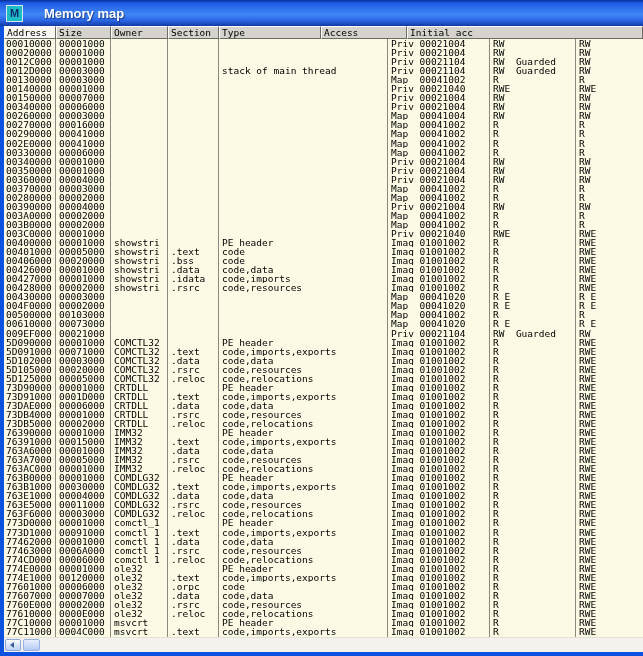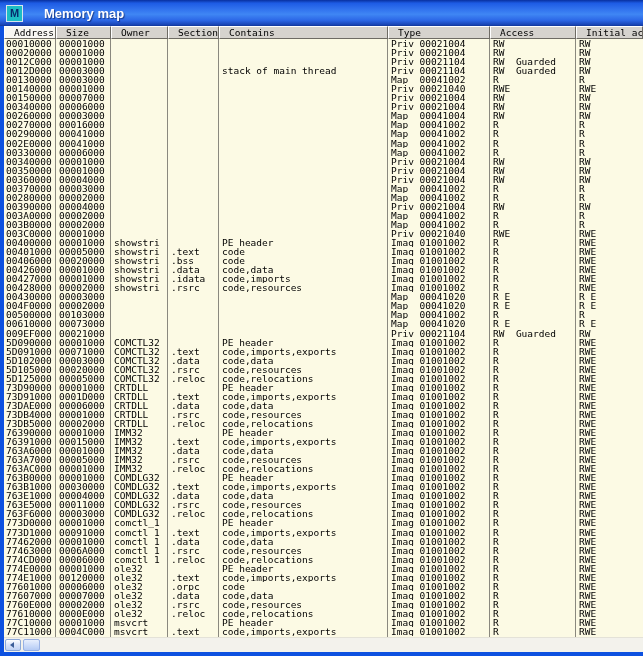--- a/index.html
+++ b/index.html
@@ -38,21 +38,21 @@
     display:flex; flex-direction:column;
   }
 
   
   .c0{width:52px;} .c1{width:55px;} .c2{width:57px;} .c3{width:51px;}
   .c4{width:169px;} .c5{width:102px;} .c6{width:86px;} .c7{flex:1 0 67px;}
 
   
   .header { display:flex; height:13px; flex:none; background:#D6D3CE; }
   .hcell {
-    box-sizing:border-box; height:13px; line-height:11px; padding-left:9px;
+    box-sizing:border-box; height:13px; line-height:11px; padding-left:2px;
     font-size:9.5px; color:#000; white-space:pre; overflow:hidden;
     background:#D6D3CE;
     border-top:1px solid #FFFFFF; border-left:1px solid #FFFFFF;
     border-right:1px solid #6E6B64; border-bottom:1px solid #6E6B64;
   }
   .hcell.sorted { background:#F8F7F3; }
 
   
   .tbody { flex:1 1 auto; overflow:hidden; }
   .row { display:flex; height:9.05px; }
@@ -97,21 +97,20 @@
     <div class="title-text">Memory map</div>
   </div>
 
   <div class="client">
 
     <div class="header">
       <div class="hcell c0 sorted">Address</div>
       <div class="hcell c1">Size</div>
       <div class="hcell c2">Owner</div>
       <div class="hcell c3">Section</div>
-      <div class="hcell c4">Contains</div>
       <div class="hcell c5">Type</div>
       <div class="hcell c6">Access</div>
       <div class="hcell c7">Initial acc</div>
     </div>
 
     <div class="tbody">
         <div class="row">
           <span class="cell c0">00010000</span>
           <span class="cell c1">00001000</span>
           <span class="cell c2"></span>

